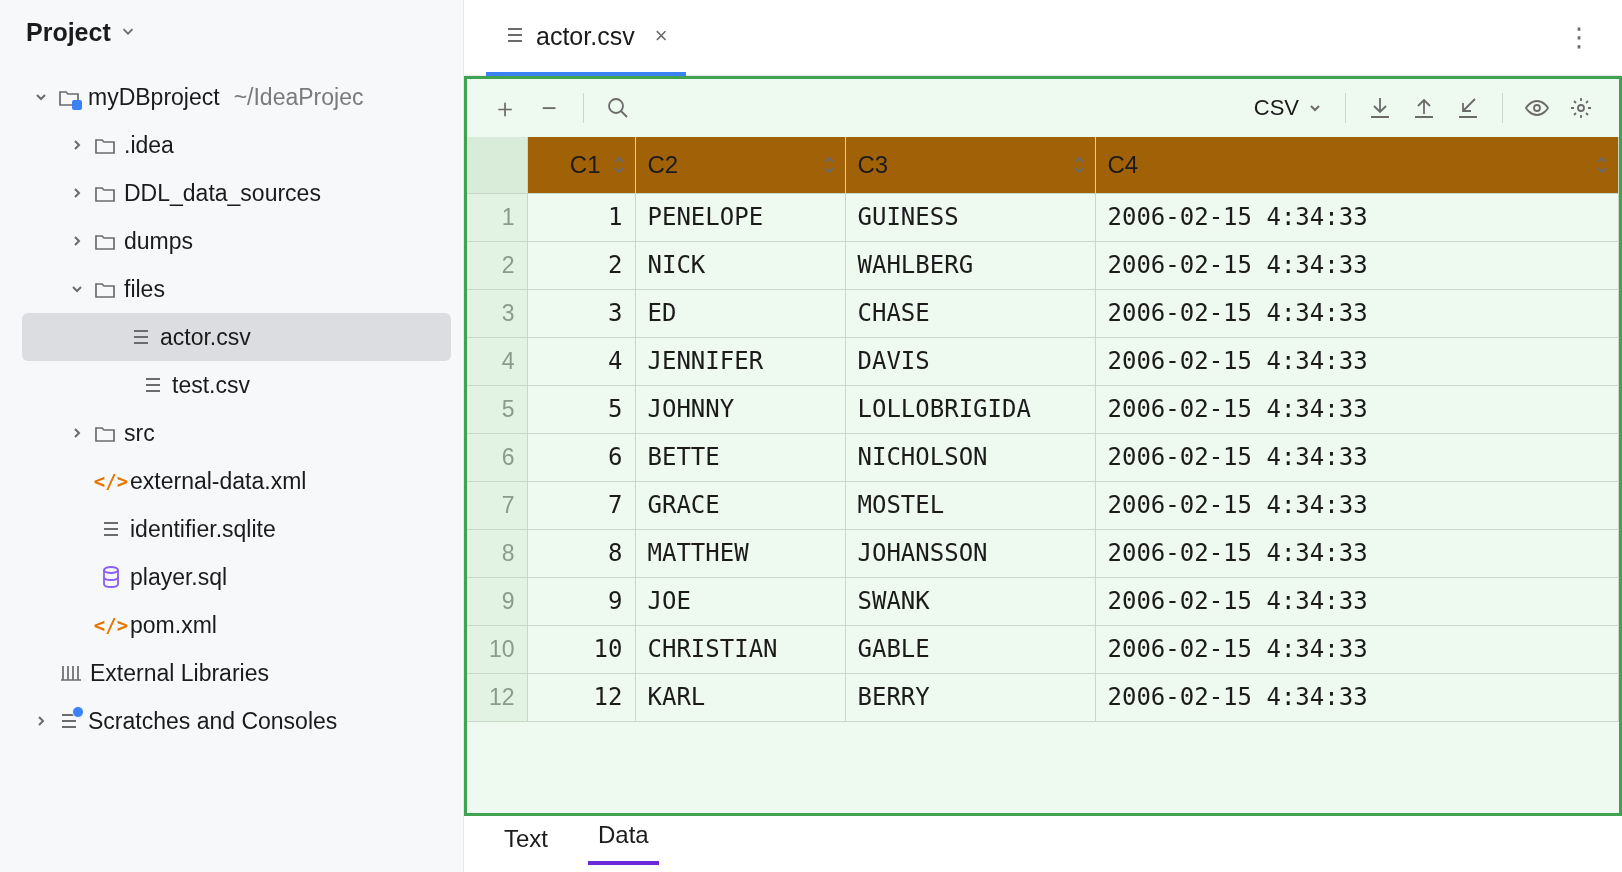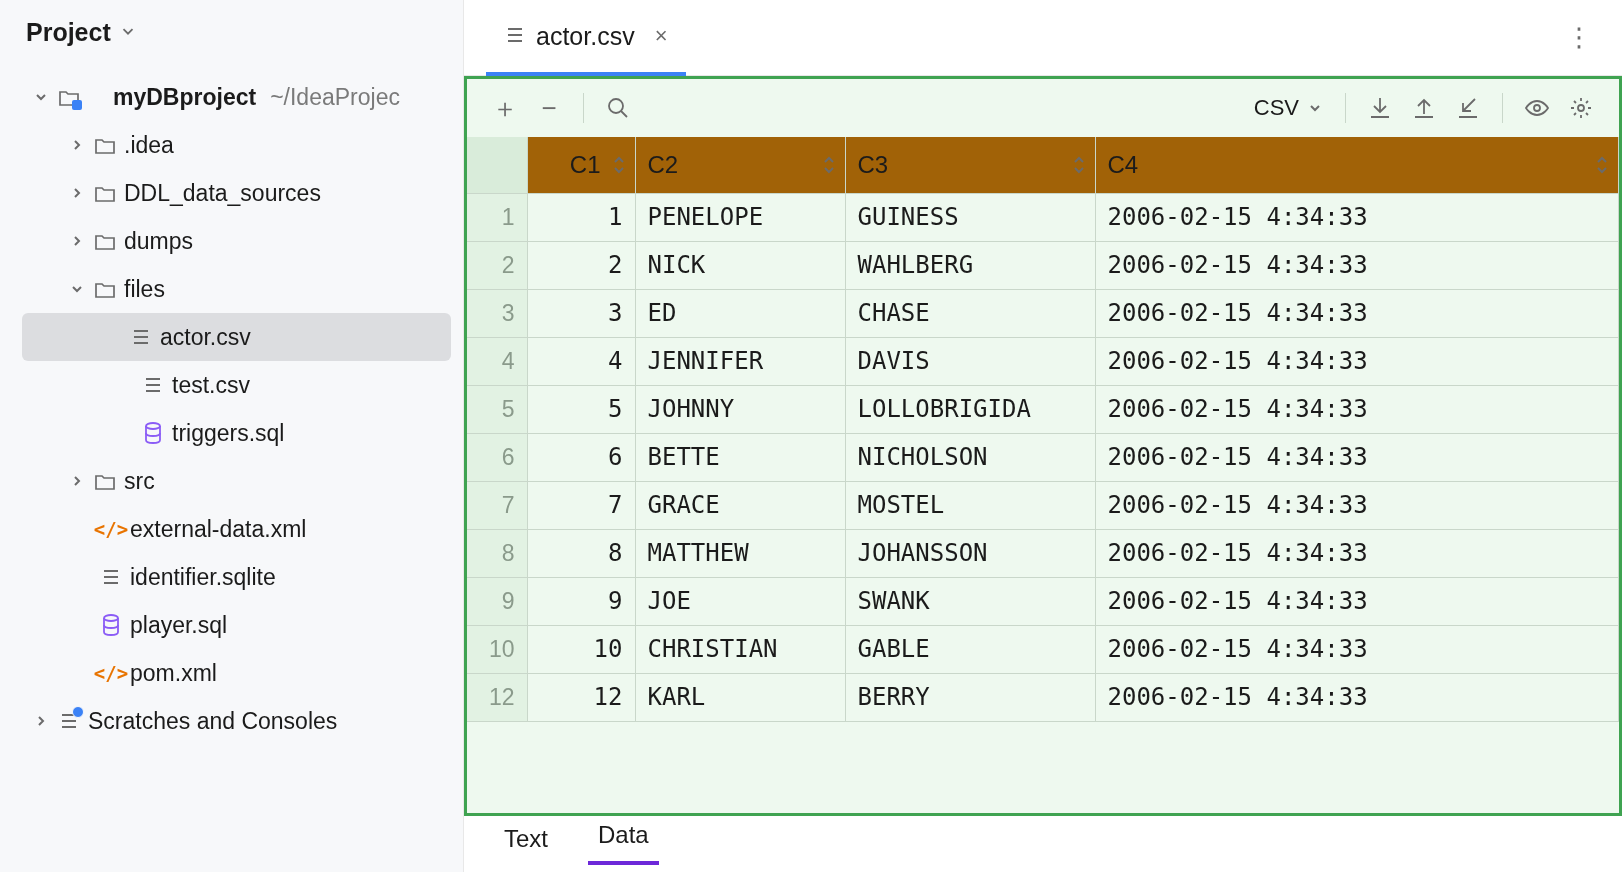--- a/index.html
+++ b/index.html
@@ -48,21 +48,21 @@
   background: #dcdde0;
   border-radius: 6px;
   margin: 0 12px 0 12px;
   padding-left: 2px;
 }
 .tree-row .indent { display: inline-block; }
 .tree-expand { width: 18px; display: inline-flex; align-items: center; justify-content: center; }
 .tree-expand svg { width: 14px; height: 14px; stroke: #6b6b6b; stroke-width: 2; fill: none; }
 .tree-icon { width: 22px; height: 22px; display: inline-flex; align-items: center; justify-content: center; }
 .tree-label { font-size: 23px; color: #1b1b1b; }
-.tree-label.bold { font-weight: 700; margin-left: 25px; }
+.tree-label.bold { font-weight: 400; }
 .tree-hint { font-size: 23px; color: #7a7a7a; margin-left: 6px; }
 .folder-icon svg { width: 22px; height: 20px; fill: none; stroke: #6b6b6b; stroke-width: 1.7; }
 .file-lines-icon svg { width: 22px; height: 20px; stroke: #6b6b6b; stroke-width: 1.8; fill: none; }
 .module-icon { position: relative; }
 .module-icon svg { width: 22px; height: 20px; fill: none; stroke: #6b6b6b; stroke-width: 1.7; }
 .module-dot { position: absolute; right: -2px; bottom: -2px; width: 10px; height: 10px; background: #3b82f6; border-radius: 2px; }
 .db-icon svg { width: 20px; height: 22px; }
 .xml-icon { font-family: monospace; font-weight: 700; font-size: 19px; color: #e87400; }
 .lib-icon svg { width: 22px; height: 20px; stroke: #6b6b6b; stroke-width: 1.7; fill: none; }
 .scratch-icon { position: relative; }
@@ -301,31 +301,20 @@
     <div class="tree-row">
       <span class="indent" style="width:110px"></span>
       <span class="tree-icon file-lines-icon">
           <svg viewBox="0 0 22 20">
             <path d="M4 4h14M4 10h14M4 16h14"></path>
           </svg>
         </span>
       <span class="tree-label">test.csv</span>
     </div>
 
-    <div class="tree-row">
-      <span class="indent" style="width:110px"></span>
-      <span class="tree-icon db-icon">
-        <svg viewBox="0 0 20 22">
-            <ellipse cx="10" cy="4" rx="7" ry="3" fill="none" stroke="#8b5cf6" stroke-width="1.8"></ellipse>
-            <path d="M3 4v14c0 1.7 3.1 3 7 3s7-1.3 7-3V4" fill="none" stroke="#8b5cf6" stroke-width="1.8"></path>
-            <path d="M3 11c0 1.7 3.1 3 7 3s7-1.3 7-3" fill="none" stroke="#8b5cf6" stroke-width="1.8"></path>
-          </svg>
-      </span>
-      <span class="tree-label">triggers.sql</span>
-    </div>
 
     <div class="tree-row">
       <span class="indent" style="width:36px"></span>
       <span class="tree-expand">
           <svg viewBox="0 0 14 14">
             <path d="M5 3l4 4-4 4"></path>
           </svg>
         </span>
       <span class="tree-icon folder-icon">
           <svg viewBox="0 0 22 20">
@@ -366,20 +355,29 @@
     </div>
 
     <div class="tree-row">
       <span class="indent" style="width:68px"></span>
       <span class="tree-icon">
           <span class="xml-icon">&lt;/&gt;</span>
         </span>
       <span class="tree-label">pom.xml</span>
     </div>
 
+    <div class="tree-row">
+      <span class="indent" style="width:28px"></span>
+      <span class="tree-icon lib-icon">
+          <svg viewBox="0 0 22 20">
+            <path d="M3 3v14M8 3v14M13 3v14M18 3v14M1 17h20"></path>
+          </svg>
+        </span>
+      <span class="tree-label">External Libraries</span>
+    </div>
 
     <div class="tree-row">
       <span class="indent" style="width:0px"></span>
       <span class="tree-expand">
           <svg viewBox="0 0 14 14">
             <path d="M5 3l4 4-4 4"></path>
           </svg>
         </span>
       <span class="tree-icon scratch-icon">
         <svg viewBox="0 0 22 20">

